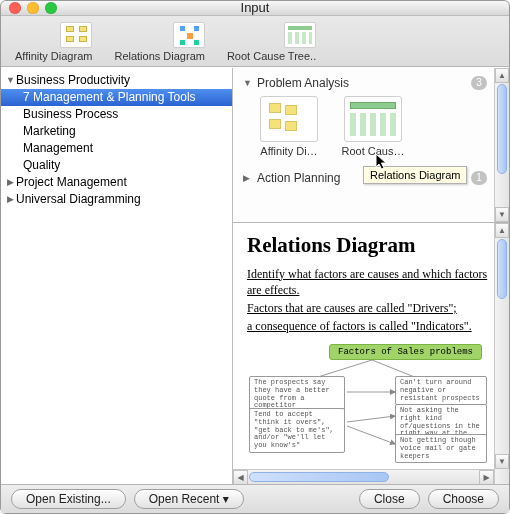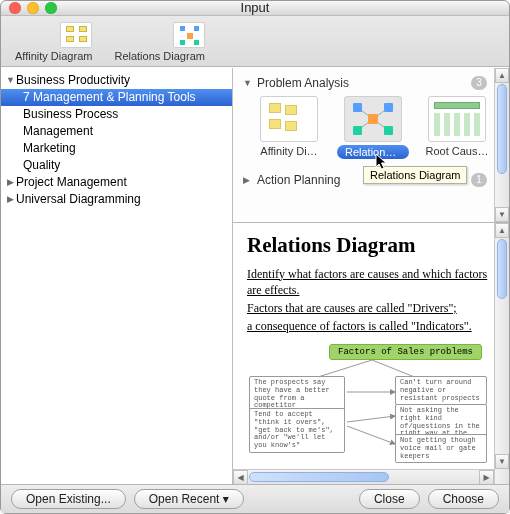--- a/index.html
+++ b/index.html
@@ -184,40 +184,47 @@
     <div class="tb-item">
       <div class="tb-icon">
         <div style="position:absolute;top:10px;left:13px;width:6px;height:6px;background:#ff9f43"></div>
         <div style="position:absolute;top:3px;left:6px;width:5px;height:5px;background:#54a0ff"></div>
         <div style="position:absolute;top:3px;left:20px;width:5px;height:5px;background:#54a0ff"></div>
         <div style="position:absolute;top:17px;left:6px;width:5px;height:5px;background:#1dd1a1"></div>
         <div style="position:absolute;top:17px;left:20px;width:5px;height:5px;background:#1dd1a1"></div>
       </div>
       <span class="tb-label">Relations Diagram</span>
     </div>
+    <div class="tb-item">
+      <div class="tb-icon">
+        <div style="position:absolute;top:3px;left:3px;right:3px;height:4px;background:#8ecb8e"></div>
+        <div style="position:absolute;top:9px;left:3px;right:3px;bottom:3px;background:repeating-linear-gradient(90deg,#c7e8c7 0 4px,transparent 4px 7px)"></div>
+      </div>
+      <span class="tb-label">Root Cause Tree..</span>
+    </div>
   </div>
 
   <div class="body-split">
 
     <div class="sidebar">
       <div class="tree-item">
           <span class="disc">▼</span>
           <span>Business Productivity</span>
         </div>
       <div class="tree-item child selected">
           <span>7 Management &amp; Planning Tools</span>
         </div>
       <div class="tree-item child">
           <span>Business Process</span>
         </div>
       <div class="tree-item child">
+          <span>Marketing</span>
+        </div>
+      <div class="tree-item child">
           <span>Management</span>
-        </div>
-      <div class="tree-item child">
-          <span>Marketing</span>
         </div>
       <div class="tree-item child">
           <span>Quality</span>
         </div>
       <div class="tree-item">
           <span class="disc">▶</span>
           <span>Project Management</span>
         </div>
       <div class="tree-item">
           <span class="disc">▶</span>
@@ -235,36 +242,20 @@
         </div>
         <div class="thumb-row">
           <div class="thumb">
             <div class="thumb-img">
               <div style="position:absolute;top:6px;left:8px;width:12px;height:10px;background:#f7e27a;border:1px solid #d8c668"></div>
               <div style="position:absolute;top:8px;left:24px;width:12px;height:10px;background:#f7e27a;border:1px solid #d8c668"></div>
               <div style="position:absolute;top:22px;left:8px;width:12px;height:10px;background:#f7e27a;border:1px solid #d8c668"></div>
               <div style="position:absolute;top:24px;left:24px;width:12px;height:10px;background:#f7e27a;border:1px solid #d8c668"></div>
             </div>
             <span class="thumb-label">Affinity Di…</span>
-          </div>
-          <div class="thumb selected">
-            <div class="thumb-img">
-              <svg width="58" height="46" style="position:absolute;top:0;left:0">
-                <line x1="14" y1="12" x2="29" y2="23" stroke="#9aa" stroke-width="1"></line>
-                <line x1="44" y1="12" x2="29" y2="23" stroke="#9aa" stroke-width="1"></line>
-                <line x1="14" y1="34" x2="29" y2="23" stroke="#9aa" stroke-width="1"></line>
-                <line x1="44" y1="34" x2="29" y2="23" stroke="#9aa" stroke-width="1"></line>
-              </svg>
-              <div style="position:absolute;top:18px;left:24px;width:10px;height:10px;background:#ff9f43;border-radius:1px"></div>
-              <div style="position:absolute;top:7px;left:9px;width:9px;height:9px;background:#54a0ff;border-radius:1px"></div>
-              <div style="position:absolute;top:7px;left:40px;width:9px;height:9px;background:#54a0ff;border-radius:1px"></div>
-              <div style="position:absolute;top:30px;left:9px;width:9px;height:9px;background:#1dd1a1;border-radius:1px"></div>
-              <div style="position:absolute;top:30px;left:40px;width:9px;height:9px;background:#1dd1a1;border-radius:1px"></div>
-            </div>
-            <span class="thumb-label">Relations…</span>
           </div>
           <div class="thumb">
             <div class="thumb-img">
               <div style="position:absolute;top:5px;left:5px;right:5px;height:7px;background:#8ecb8e;border:1px solid #6fae6f"></div>
               <div style="position:absolute;top:16px;left:5px;right:5px;bottom:5px;background:repeating-linear-gradient(90deg,#c7e8c7 0 6px,transparent 6px 10px)"></div>
             </div>
             <span class="thumb-label">Root Caus…</span>
           </div>
         </div>
         <div class="section-hdr" style="margin-top:12px">

